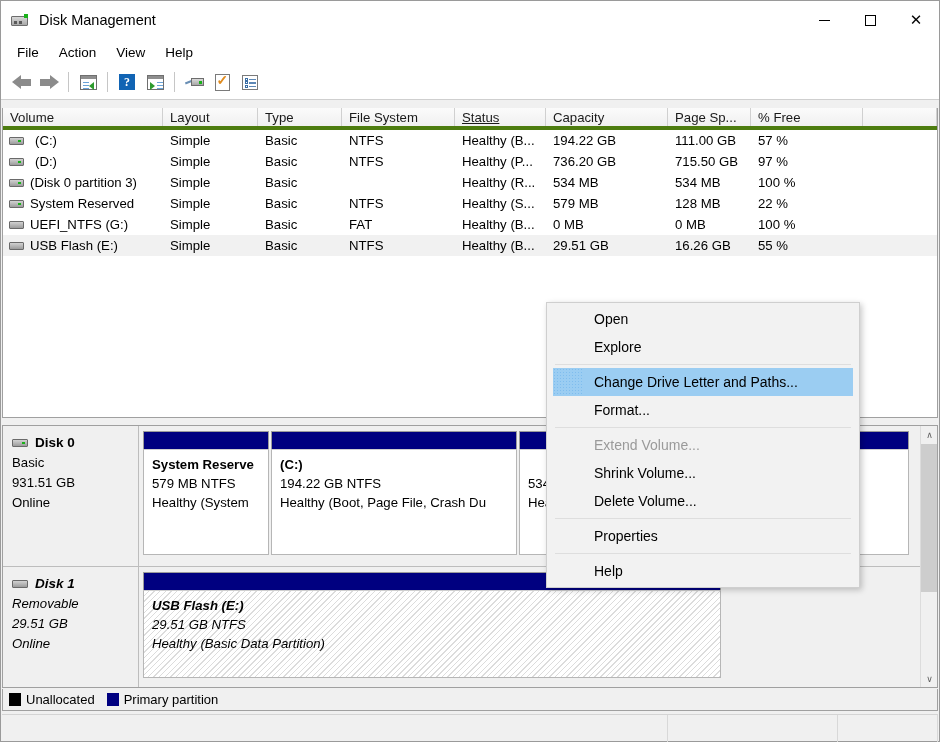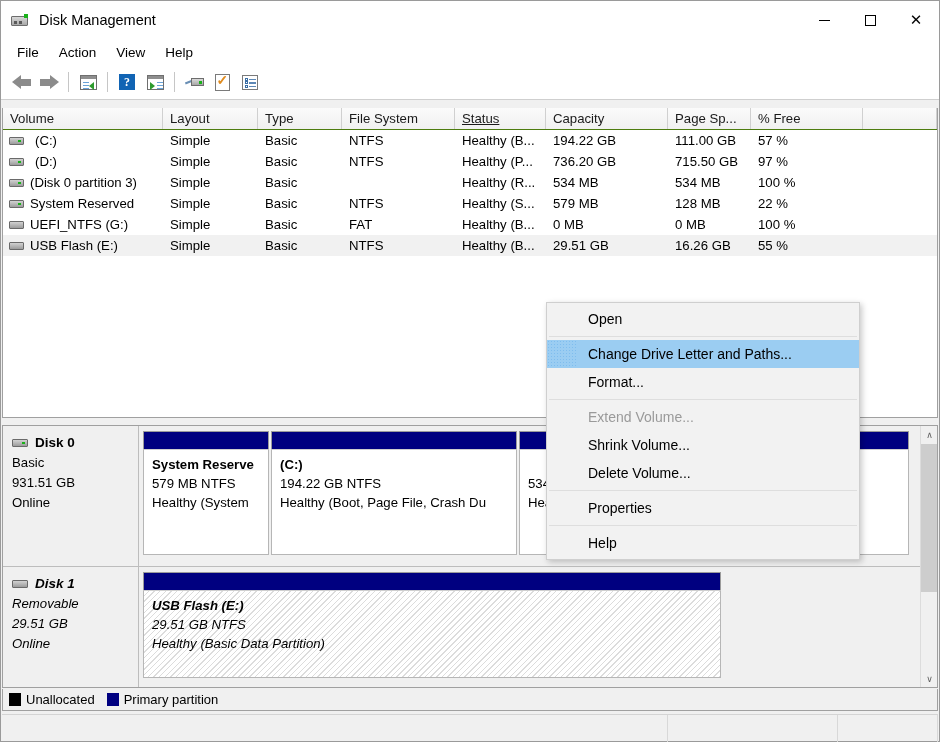--- a/index.html
+++ b/index.html
@@ -122,21 +122,21 @@
   .propicon .pc { position: absolute; left: 1.5px; width: 3px; height: 3px; border: 1px solid #3a6ea5; }
   .propicon .c1 { top: 2px; } .propicon .c2 { top: 5.5px; } .propicon .c3 { top: 9px; }
 
   
   #volpane {
     position: absolute; top: 107px; left: 1px; width: 936px; height: 310px;
     background: #ffffff; border: 1px solid #a0a0a0; border-top: none;
   }
   #colhdr {
     display: flex; height: 22px; background: #eab308;
-    border-bottom: 1px solid #4d7c0f;
+    border-bottom: 4px solid #4d7c0f;
   }
   #colhdr .ch {
     font-size: 13.2px; color: #1a1a1a; padding-left: 7px;
     display: flex; align-items: center;
     border-right: 1px solid #d0d0d0;
     background: linear-gradient(#fbfbfb, #f0f0f0);
     cursor: default; overflow: hidden; white-space: nowrap;
   }
 
   .vrow { display: flex; height: 21px; align-items: center; cursor: default; }
@@ -233,21 +233,21 @@
     position: absolute; top: 713px; left: 1px; width: 936px; height: 27px;
     background: #f0f0f0; border-top: 1px solid #d4d4d4; display: flex;
   }
   #statusbar .seg { height: 27px; border-right: 1px solid #d8d8d8; }
 
   
   #ctxmenu {
     position: absolute; left: 545px; top: 301px; width: 314px;
     background: #f2f2f2; border: 1px solid #cfcfcf;
     box-shadow: 2px 2px 6px rgba(0,0,0,0.22);
-    padding: 2px 0;
+    padding: 2px 6px;
     z-index: 50;
   }
   #ctxmenu .item {
     height: 28px; display: flex; align-items: center;
     font-size: 14px; color: #000; padding-left: 41px; cursor: default;
     position: relative;
   }
   #ctxmenu .item.disabled { color: #9a9a9a; }
   #ctxmenu .item.highlight { background: #9bcdf2; }
   #ctxmenu .item.highlight::before {
@@ -522,20 +522,23 @@
   <div id="statusbar">
     <div class="seg" style="width:666px"></div>
     <div class="seg" style="width:170px"></div>
     <div class="seg" style="width:100px"></div>
   </div>
 
   <div id="ctxmenu">
       <div class="item">
         <span>Open</span>
       </div>
+      <div class="item">
+        <span>Explore</span>
+      </div>
       <div class="sep"></div>
       <div class="item highlight">
         <span>Change Drive Letter and Paths...</span>
       </div>
       <div class="item">
         <span>Format...</span>
       </div>
       <div class="sep"></div>
       <div class="item disabled">
         <span>Extend Volume...</span>

